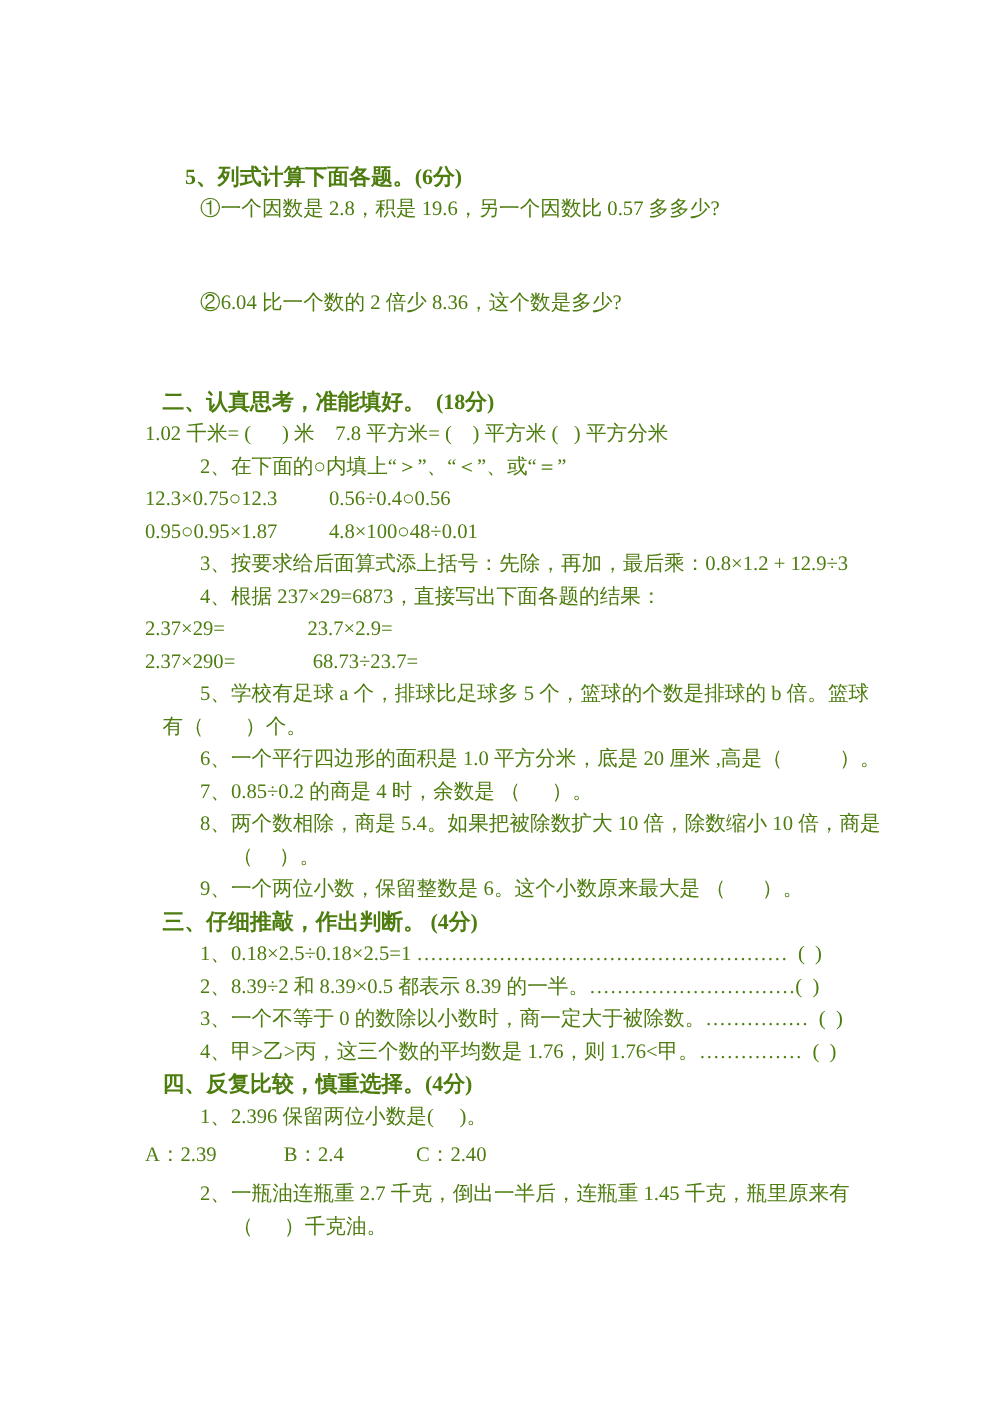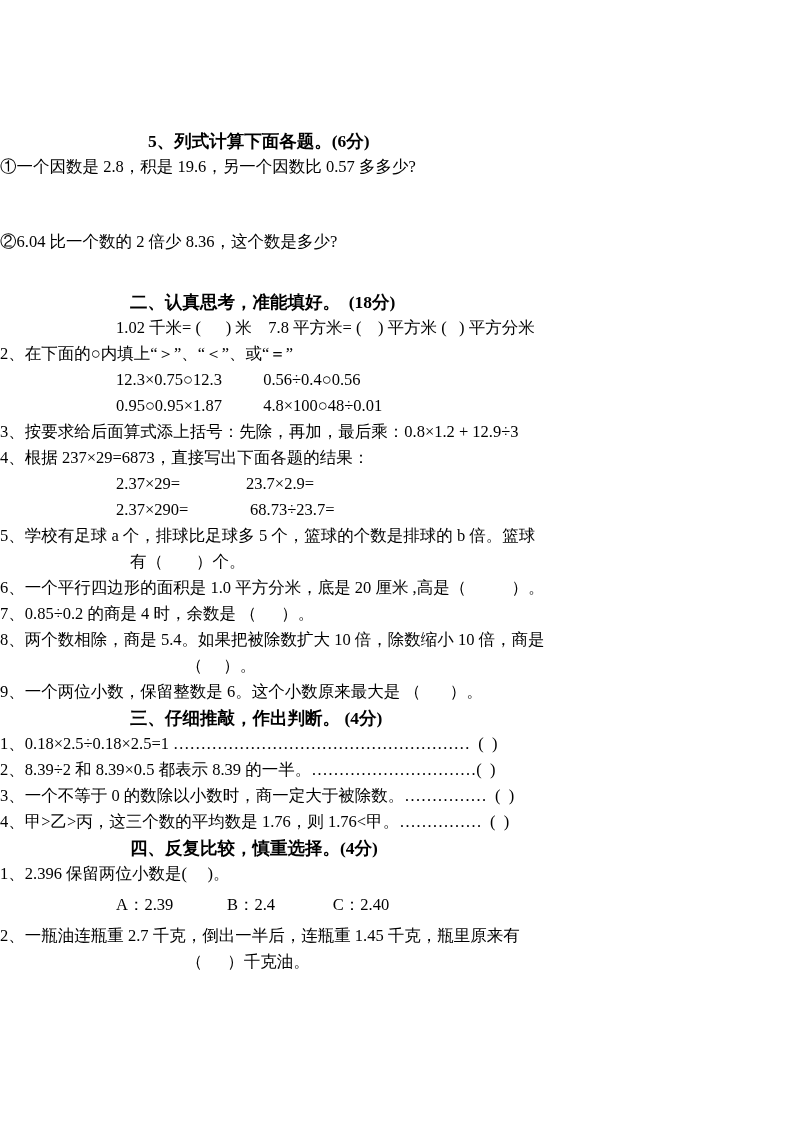--- a/index.html
+++ b/index.html
@@ -15,35 +15,35 @@
     box-sizing: border-box;
     padding-top: 128px;
     overflow: hidden;
     font-family: "Liberation Serif", "DejaVu Serif", serif;
     color: #000000;
   }
   .line {
     white-space: pre-wrap;
     font-size: 16.5px;
     line-height: 26px;
-    color: #000000;
+    color: #4d7c0f;
   }
   .bold {
     font-weight: bold;
     font-size: 17.5px;
   }
   
   .m0 { margin-left: 130px; }
   .m1 { margin-left: 148px; }
-  .m2 { }
+  .m2 { margin-left: 160px; }
   .m3 { margin-left: 116px; }
   .m4 { margin-left: 186px; }
   
   .gap-a { margin-top: 49px; font-family: Liberation Serif, serif; }
-  .gap-b { margin-top: 34px; }
+  .gap-b { margin-top: 53px; }
   .gap-c { margin-top: 5px; }
 </style>
 </head>
 <body>
 
 <div class="page">
   <div class="line bold m1">5、列式计算下面各题。(6分)</div>
   <div class="line m2">①一个因数是 2.8，积是 19.6，另一个因数比 0.57 多多少?</div>
   <div class="line m2 gap-a">②6.04 比一个数的 2 倍少 8.36，这个数是多少?</div>
 

